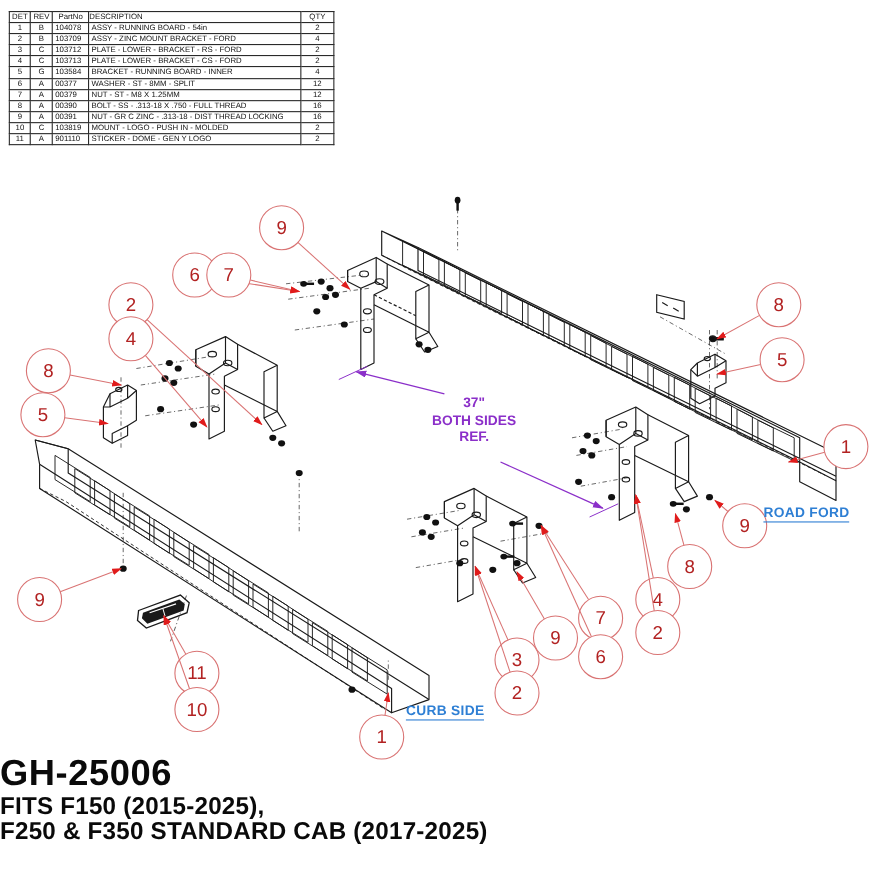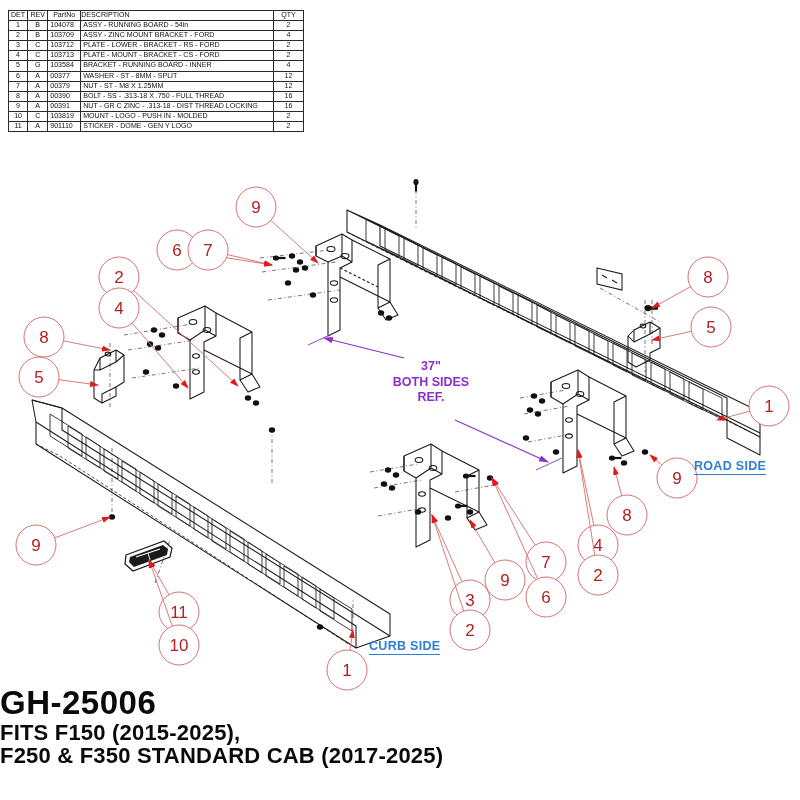--- a/index.html
+++ b/index.html
@@ -129,21 +129,21 @@
         <td class="c-det">3</td>
         <td class="c-rev">C</td>
         <td class="c-part">103712</td>
         <td class="c-desc">PLATE - LOWER - BRACKET - RS - FORD</td>
         <td class="c-qty">2</td>
       </tr>
       <tr>
         <td class="c-det">4</td>
         <td class="c-rev">C</td>
         <td class="c-part">103713</td>
-        <td class="c-desc">PLATE - MOUNT - BRACKET - CS - FORD</td>
+        <td class="c-desc">PLATE - LOWER - BRACKET - CS - FORD</td>
         <td class="c-qty">2</td>
       </tr>
       <tr>
         <td class="c-det">5</td>
         <td class="c-rev">G</td>
         <td class="c-part">103584</td>
         <td class="c-desc">BRACKET - RUNNING BOARD - INNER</td>
         <td class="c-qty">4</td>
       </tr>
       <tr>
@@ -581,21 +581,21 @@
       </g>
     </g>
 </svg>
 
 <div class="dim-note" style="left:381px; top:359px; width:100px;">
   <div>37"</div>
   <div>BOTH SIDES</div>
   <div>REF.</div>
 </div>
 
-<div class="side-label" style="left:694px; top:459px;">ROAD SIDE</div>
+<div class="side-label" style="left:694px; top:459px;">ROAD FORD</div>
 
 <div class="side-label" style="left:369px; top:639px;">CURB SIDE</div>
 
 <div id="title-block">
   <div id="title-main">GH-25006</div>
   <div class="title-sub">FITS F150 (2015-2025),</div>
   <div class="title-sub">F250 &amp; F350 STANDARD CAB (2017-2025)</div>
 </div>
 
 </body></html>

